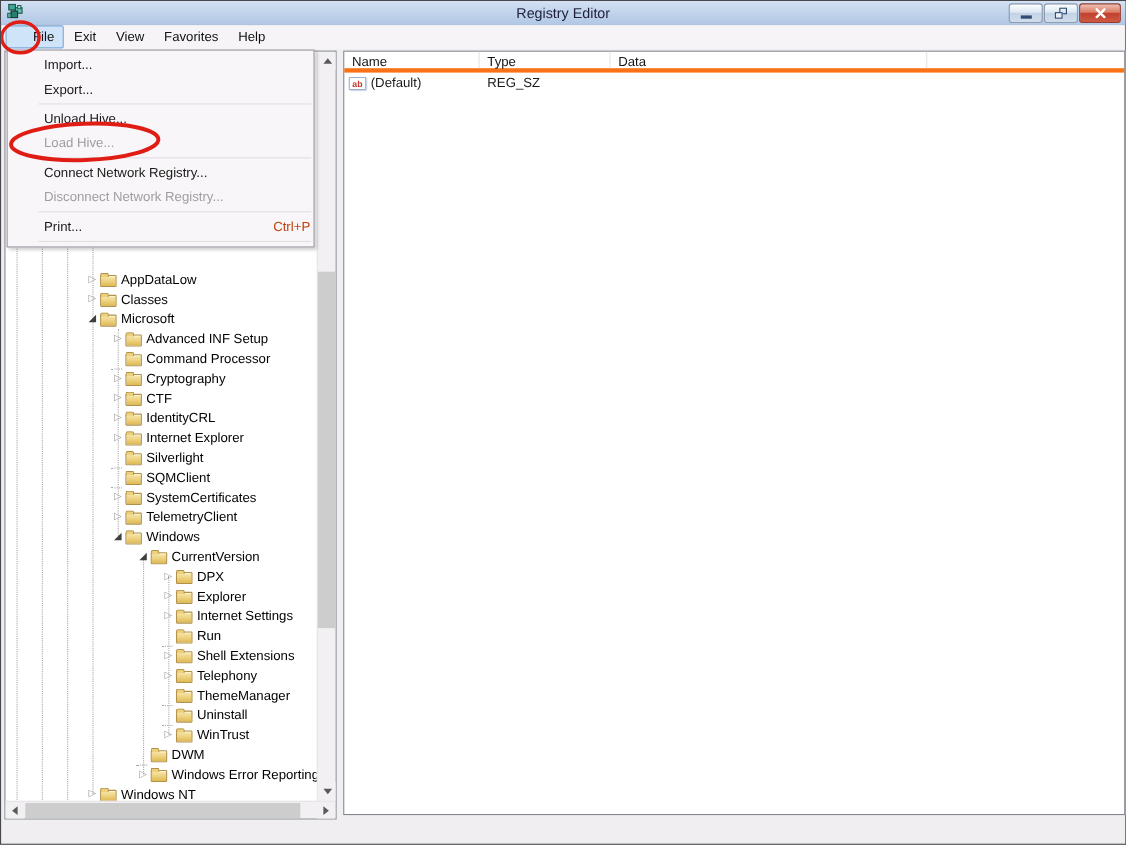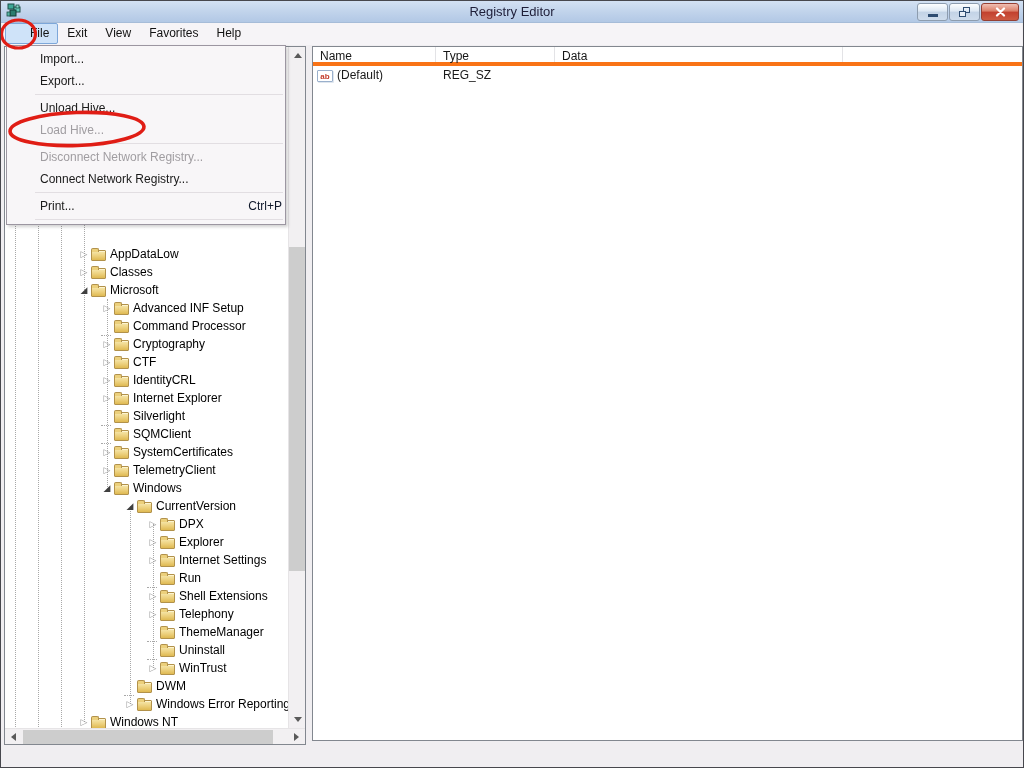--- a/index.html
+++ b/index.html
@@ -85,21 +85,21 @@
   
   .statusbar { position:absolute; left:1px; right:1px; bottom:1px; height:21px;
     background:#f4f0f4; border-top:1px solid #b9b3ba; padding:3px 0 0 4px; color:#0a0a0a; }
 
   
   .dropdown { position:absolute; left:5px; top:44px; width:280px; background:#f8f6f8;
     border:1px solid #9c96a1; box-shadow:2px 2px 3px rgba(0,0,0,.18); padding:2px 0; z-index:5; }
   .mi { height:22px; line-height:22px; padding-left:33px; padding-right:3px; color:#1a1a1a;
     display:flex; justify-content:space-between; }
   .mi.disabled { color:#a09da1; }
-  .mi .shortcut { color:#0f172a; }
+  .mi .shortcut { color:#c2410c; }
   .msep { border-top:1px solid #e2dee2; margin:2px 2px 2px 28px; }
 
   
   .annot { position:absolute; inset:0; z-index:10; pointer-events:none; }
 </style>
 </head>
 <body>
 
 <div class="window">
 
@@ -333,25 +333,25 @@
         <span>Export...</span>
       </div>
       <div class="msep"></div>
       <div class="mi">
         <span>Unload Hive...</span>
       </div>
       <div class="mi disabled">
         <span>Load Hive...</span>
       </div>
       <div class="msep"></div>
+      <div class="mi">
+        <span>Connect Network Registry...</span>
+      </div>
       <div class="mi disabled">
         <span>Disconnect Network Registry...</span>
-      </div>
-      <div class="mi">
-        <span>Connect Network Registry...</span>
       </div>
       <div class="msep"></div>
       <div class="mi">
         <span>Print...</span>
         <span class="shortcut">Ctrl+P</span>
       </div>
       <div class="msep"></div>
     </div>
 
   <svg class="annot" width="1024" height="768">

